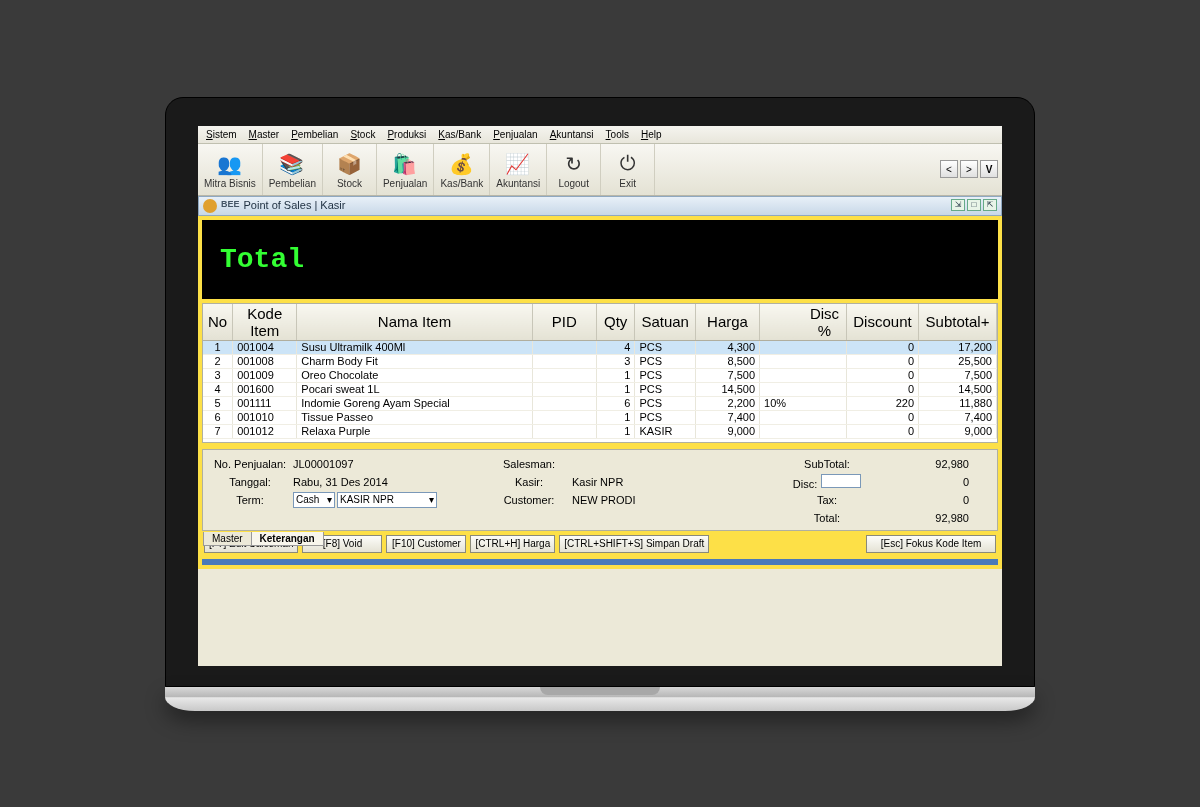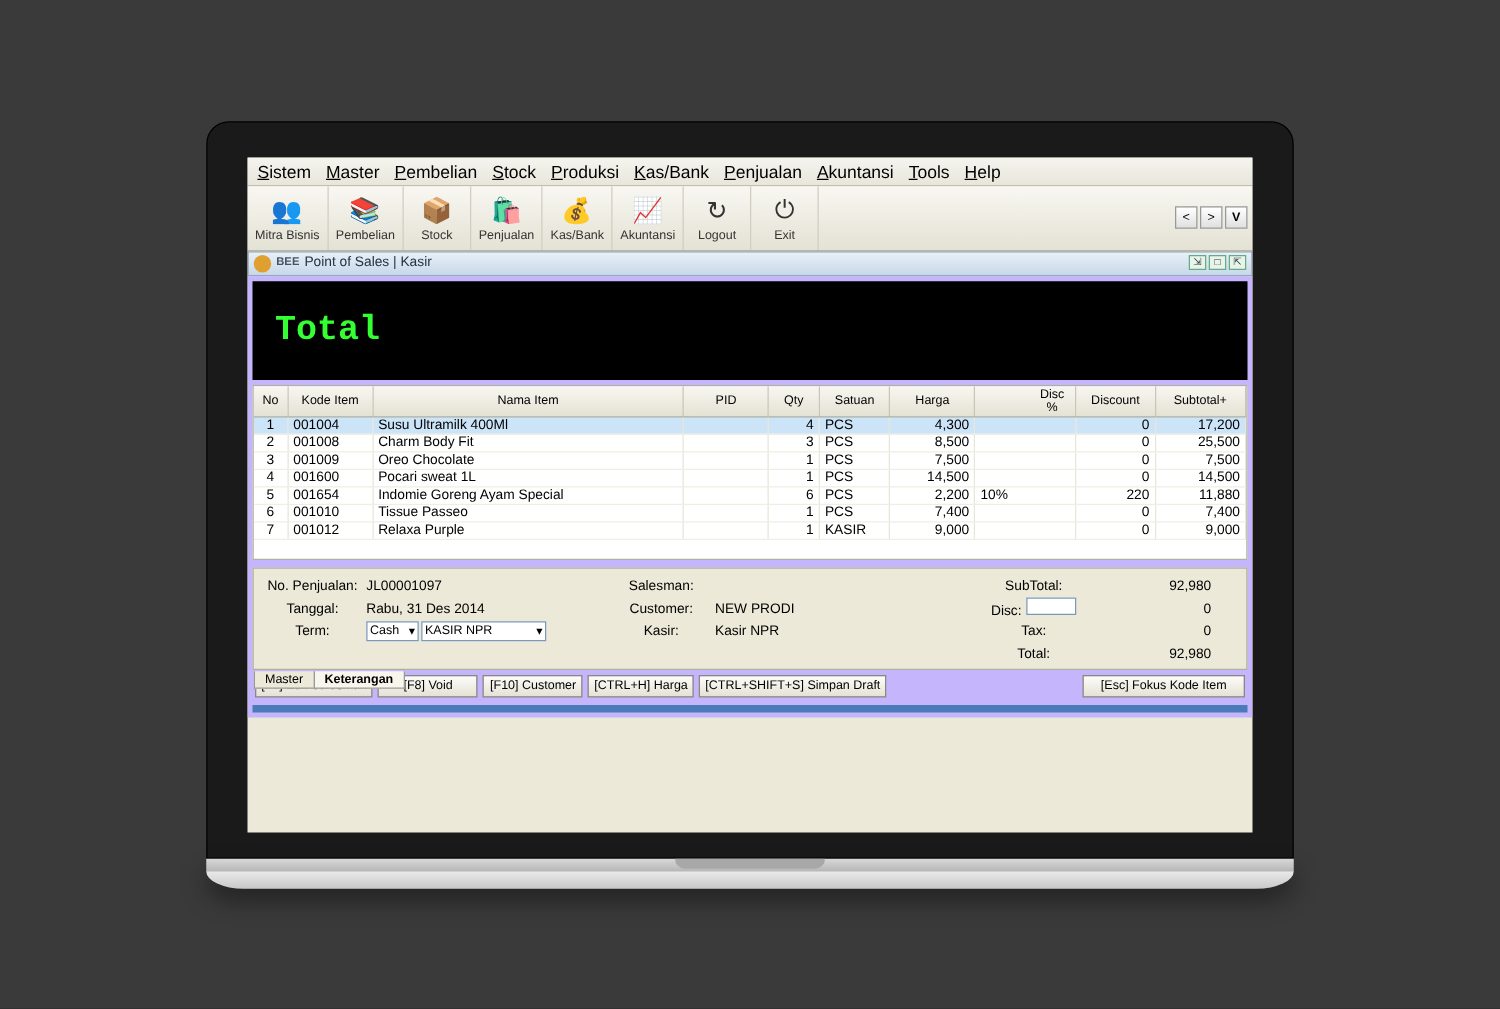--- a/index.html
+++ b/index.html
@@ -49,21 +49,21 @@
   border-radius: 0 0 8px 8px;
 }
 
 
 .menubar {
   background: linear-gradient(#f5f4ef, #e8e6db);
   border-bottom: 1px solid #c0c0b0;
   padding: 2px 4px;
   display: flex;
   gap: 4px;
-  font-size: 14px;
+  font-size: 10px;
 }
 .menubar span { padding: 1px 4px; cursor: default; }
 .menubar u { text-decoration: underline; }
 
 
 .toolbar {
   background: linear-gradient(#f8f7f2, #e4e2d4);
   border-bottom: 1px solid #b8b6a8;
   display: flex;
   align-items: stretch;
@@ -121,21 +121,21 @@
   width: 14px; height: 12px;
   border: 1px solid #6a8;
   font-size: 8px;
   display: flex; align-items: center; justify-content: center;
   background: #e8f4e8;
 }
 
 
 .content {
   padding: 4px;
-  background: #c4b5fd;
+  background: #fde047;
 }
 .total-display {
   background: #000;
   color: #3f3;
   font-family: "Courier New", monospace;
   font-weight: bold;
   font-size: 28px;
   padding: 24px 18px;
   display: flex;
   justify-content: space-between;
@@ -153,21 +153,21 @@
 table.grid {
   width: 100%;
   border-collapse: collapse;
 }
 table.grid th {
   background: linear-gradient(#f8f7f0,#e4e2d4);
   border-right: 1px solid #c8c6b8;
   border-bottom: 1px solid #b0ae9e;
   font-weight: normal;
   padding: 1px 4px;
-  font-size: 10px;
+  font-size: 15px;
   text-align: center;
 }
 table.grid td {
   border-right: 1px solid #e8e6da;
   border-bottom: 1px solid #f0eee4;
   padding: 0 4px;
   height: 14px;
   white-space: nowrap;
 }
 table.grid tr.sel td { background: #cce4f7; }
@@ -390,21 +390,21 @@
                   <td></td>
                   <td class="num">1</td>
                   <td>PCS</td>
                   <td class="num">14,500</td>
                   <td></td>
                   <td class="num">0</td>
                   <td class="num">14,500</td>
                 </tr>
                 <tr>
                   <td class="ctr">5</td>
-                  <td>001654</td>
+                  <td>001111</td>
                   <td>Indomie Goreng Ayam Special</td>
                   <td></td>
                   <td class="num">6</td>
                   <td>PCS</td>
                   <td class="num">2,200</td>
                   <td>10%</td>
                   <td class="num">220</td>
                   <td class="num">11,880</td>
                 </tr>
                 <tr>
@@ -456,26 +456,26 @@
                   <span style="margin-left:auto;">▾</span>
                 </span>
             </div>
           </div>
           <div class="info-mid">
             <div class="info-row">
                 <span class="lbl">Salesman:</span>
                 <span></span>
               </div>
             <div class="info-row">
+                <span class="lbl">Kasir:</span>
+                <span>Kasir NPR</span>
+              </div>
+            <div class="info-row">
                 <span class="lbl">Customer:</span>
                 <span>NEW PRODI</span>
-              </div>
-            <div class="info-row">
-                <span class="lbl">Kasir:</span>
-                <span>Kasir NPR</span>
               </div>
           </div>
           <div class="info-right">
             <div class="info-row">
                 <span class="lbl">SubTotal:</span>
                 <span class="val">92,980</span>
               </div>
             <div class="info-row">
                 <span class="lbl"><span>Disc:</span><span class="disc-box"></span></span>
                 <span class="val">0</span>

